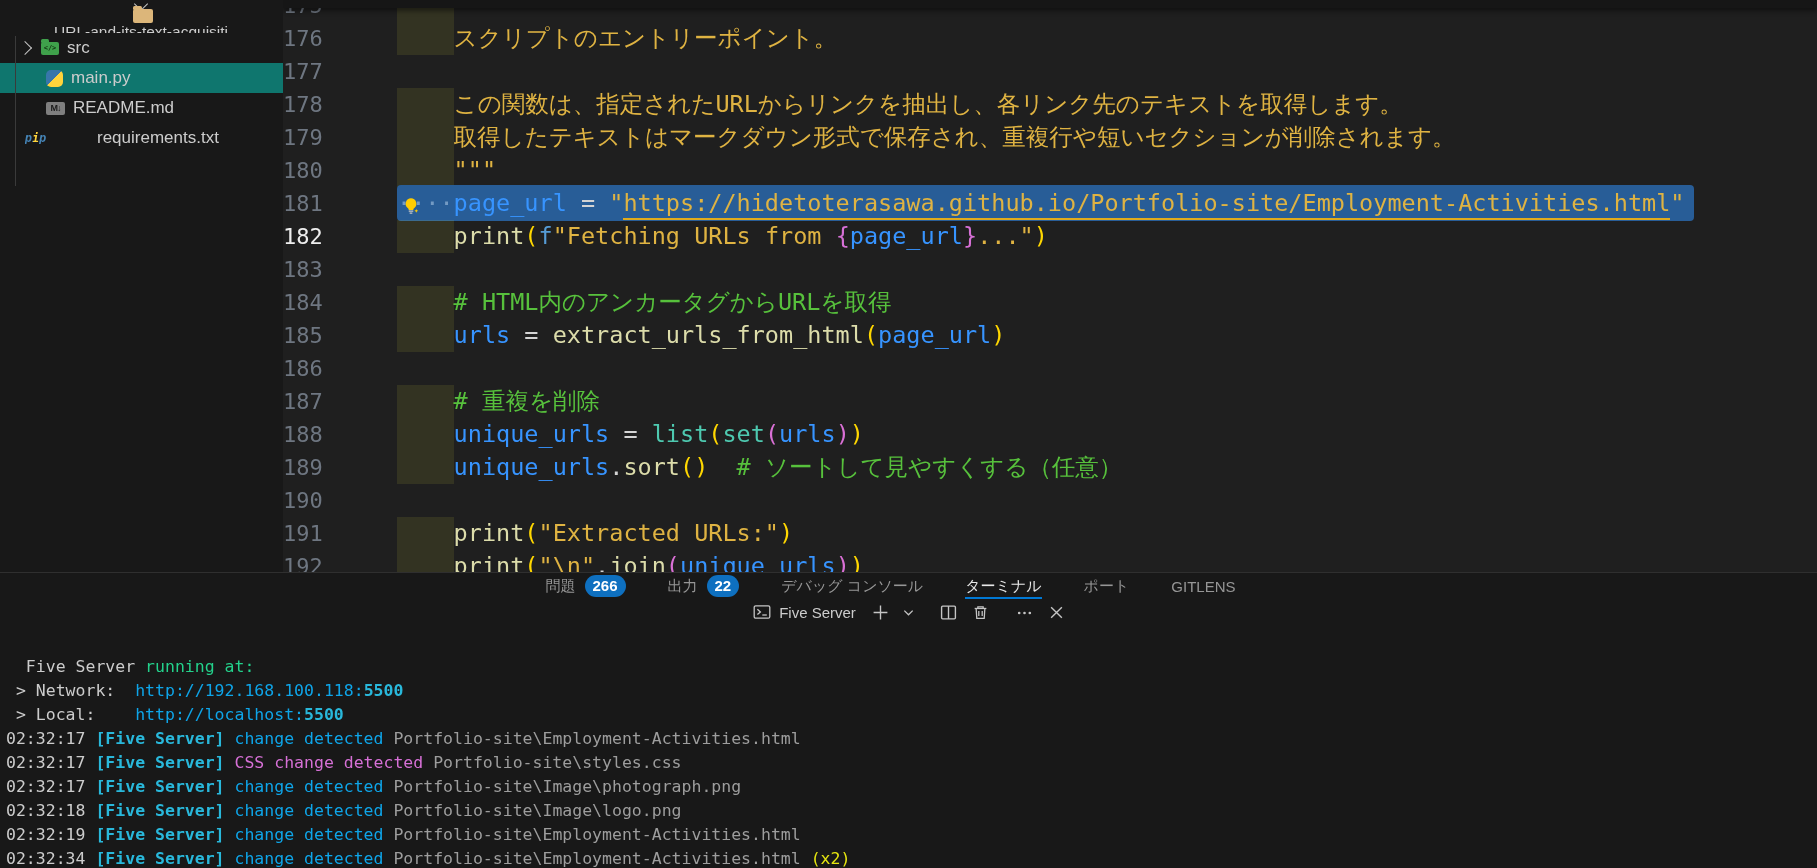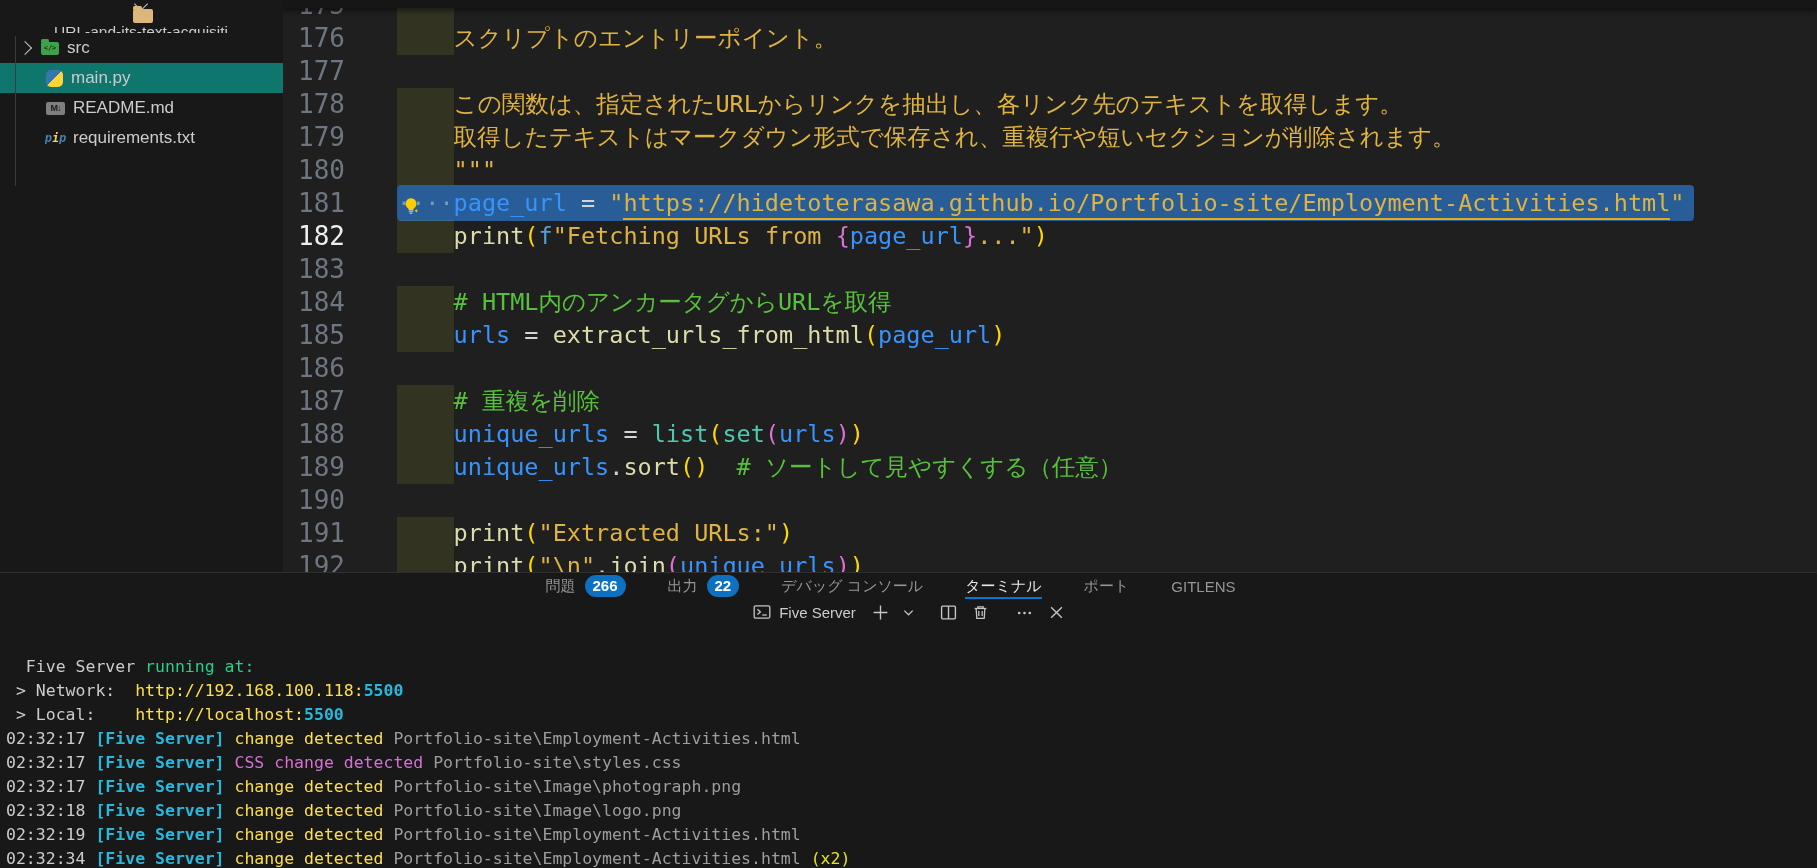--- a/index.html
+++ b/index.html
@@ -33,22 +33,22 @@
   .fi-pip::before{content:"pip";font:italic bold 12px/1 "DejaVu Sans Mono",monospace;
       background:linear-gradient(90deg,#4584b6 0 36%,#ffd43b 36% 64%,#4584b6 64% 100%);
       -webkit-background-clip:text;background-clip:text;color:transparent;}
   
   .editor{position:relative;flex:1;height:100%;background:#1f1f1f;overflow:hidden;cursor:text;}
   .top-strip{position:absolute;top:0;left:0;right:0;height:8px;background:#161616;
              box-shadow:0 3px 5px rgba(0,0,0,.45);}
   #code-lines{position:absolute;top:-11px;left:0;right:0;
               font-family:"DejaVu Sans Mono",monospace;font-size:23.5px;}
   .code-row{display:flex;height:33px;line-height:33px;white-space:pre;}
-  .gutter{flex:none;width:114px;padding-right:37px;box-sizing:border-box;text-align:center;
-          color:#6e7681;font-size:26px;user-select:none;}
+  .gutter{flex:none;width:114px;padding-right:37px;box-sizing:border-box;text-align:left;
+          color:#6e7681;font-size:22px;user-select:none;}
   .gutter.active{color:#eeeeee;}
   .line-content{position:relative;flex:1;white-space:pre;}
   .indent-block{position:absolute;left:0;top:0;bottom:0;width:4ch;background:rgba(255,255,64,0.09);}
   .sel{background:#285d97;border-radius:4px;padding:4px 9px 4px 0;}
   .bulb{position:absolute;left:5px;top:4px;z-index:3;cursor:pointer;}
   .c-str{color:#dfb342;}
   .c-url{color:#dfb342;border-bottom:2px solid #e0ab1d;padding-bottom:1px;cursor:pointer;}
   .c-var{color:#3794ff;}
   .c-fn{color:#dcdcaa;}
   .c-ty{color:#4ec9b0;}
@@ -72,21 +72,21 @@
   .pa-btn{display:inline-flex;align-items:center;justify-content:center;width:26px;height:26px;
           margin-left:6px;border-radius:4px;cursor:pointer;}
   .term-sel{display:inline-flex;align-items:center;margin-right:6px;cursor:pointer;font-size:15px;color:#cccccc;}
   .term-sel svg{margin-right:8px;}
   .gap{width:12px;}
   
   .terminal{padding:38px 0 0 6px;font-family:"DejaVu Sans Mono",monospace;font-size:16.5px;
             line-height:24px;color:#cccccc;white-space:pre;cursor:text;}
   .tk-w{color:#cccccc;}
   .tk-g{color:#23d18b;margin-top:8px;}
-  .tk-c{color:#fde047;}
+  .tk-c{color:#0ea5e9;}
   .tk-cb{color:#29b8db;font-weight:bold;}
   .tk-m{color:#d670d6;}
   .tk-p{color:#9d9d9d;}
   .tk-y{color:#e5e510;}
 </style>
 </head>
 <body>
 
 <div class="screen">
   <div class="top">
@@ -104,21 +104,21 @@
             <span class="file-label">src</span>
           </div>
           <div class="file-row selected" style="padding-left: 46px;">
             <span class="fi fi-python"></span>
             <span class="file-label">main.py</span>
           </div>
           <div class="file-row" style="padding-left: 46px;">
             <span class="fi fi-markdown"></span>
             <span class="file-label">README.md</span>
           </div>
-          <div class="file-row" style="padding-left: 46px;">
+          <div class="file-row" style="padding-left: 26px; gap: 44px;">
             <span class="fi fi-pip"></span>
             <span class="file-label">requirements.txt</span>
           </div>
         </div>
     </aside>
     <div class="editor">
       <div id="code-lines">
           <div class="code-row"><span class="gutter">175</span><div class="line-content"><span class="indent-block"></span></div></div>
           <div class="code-row"><span class="gutter">176</span><div class="line-content"><span class="indent-block"></span><span class="c-str">    スクリプトのエントリーポイント。</span></div></div>
           <div class="code-row"><span class="gutter">177</span><div class="line-content"></div></div>

